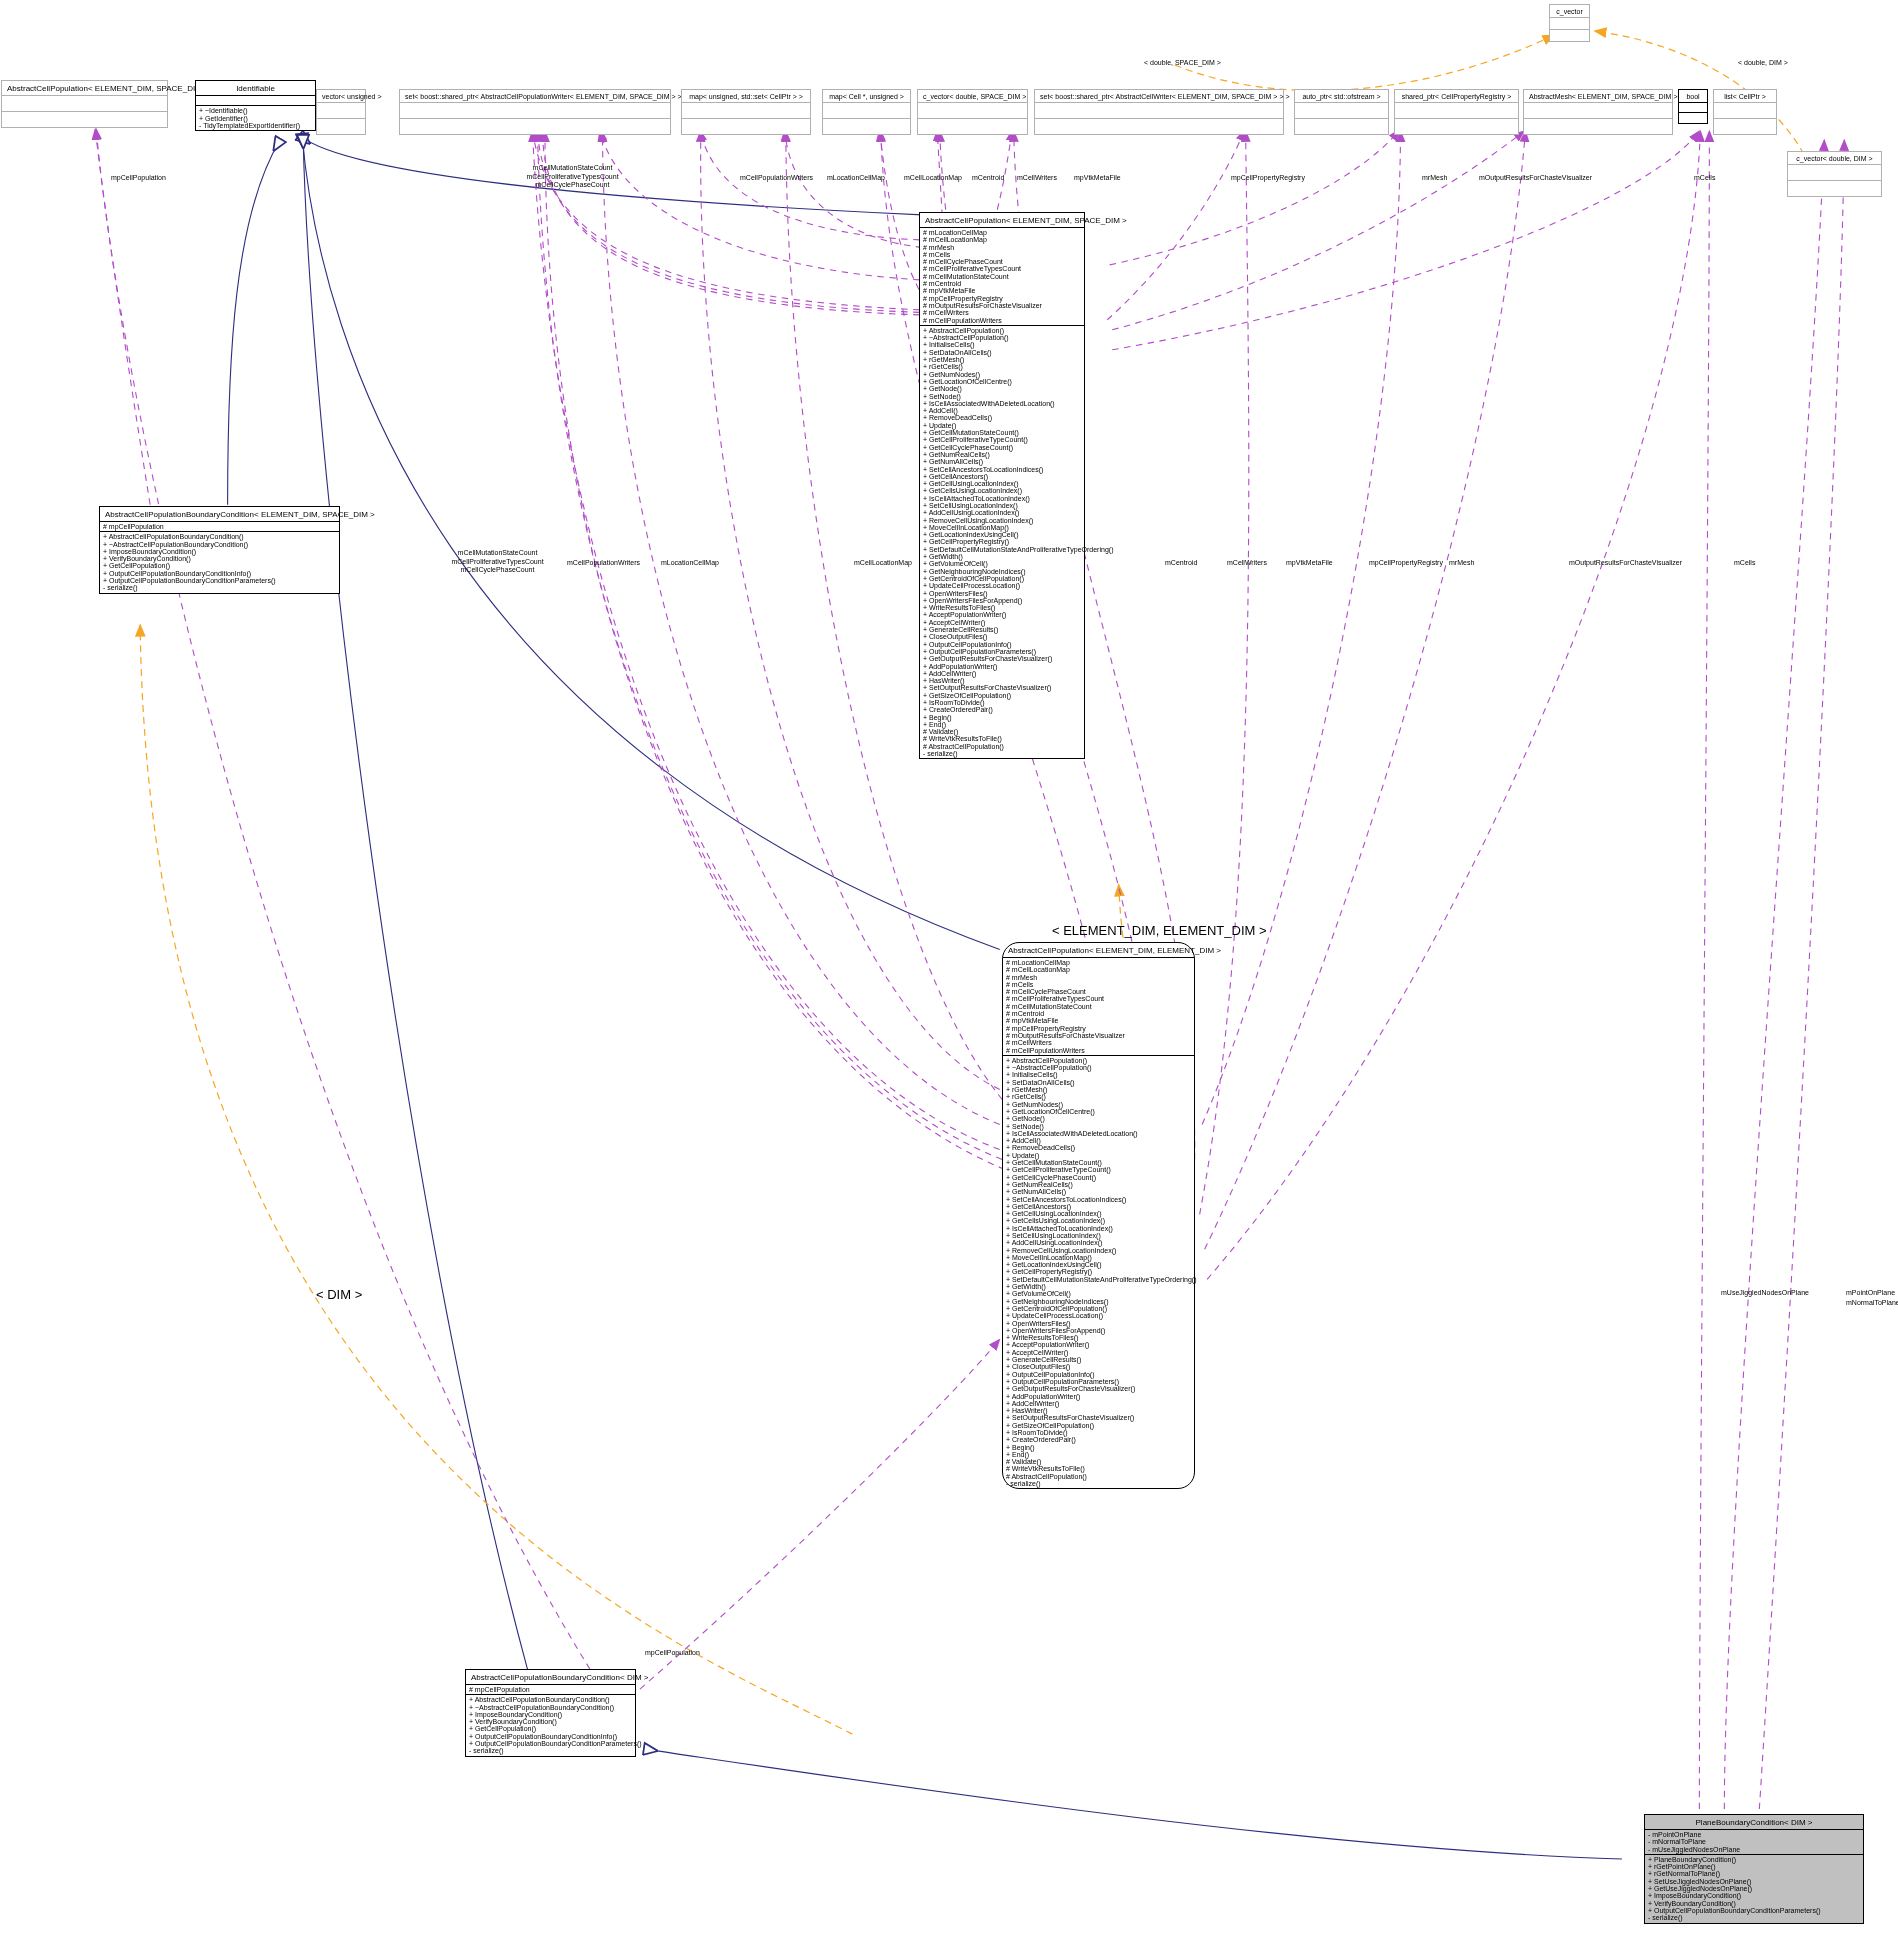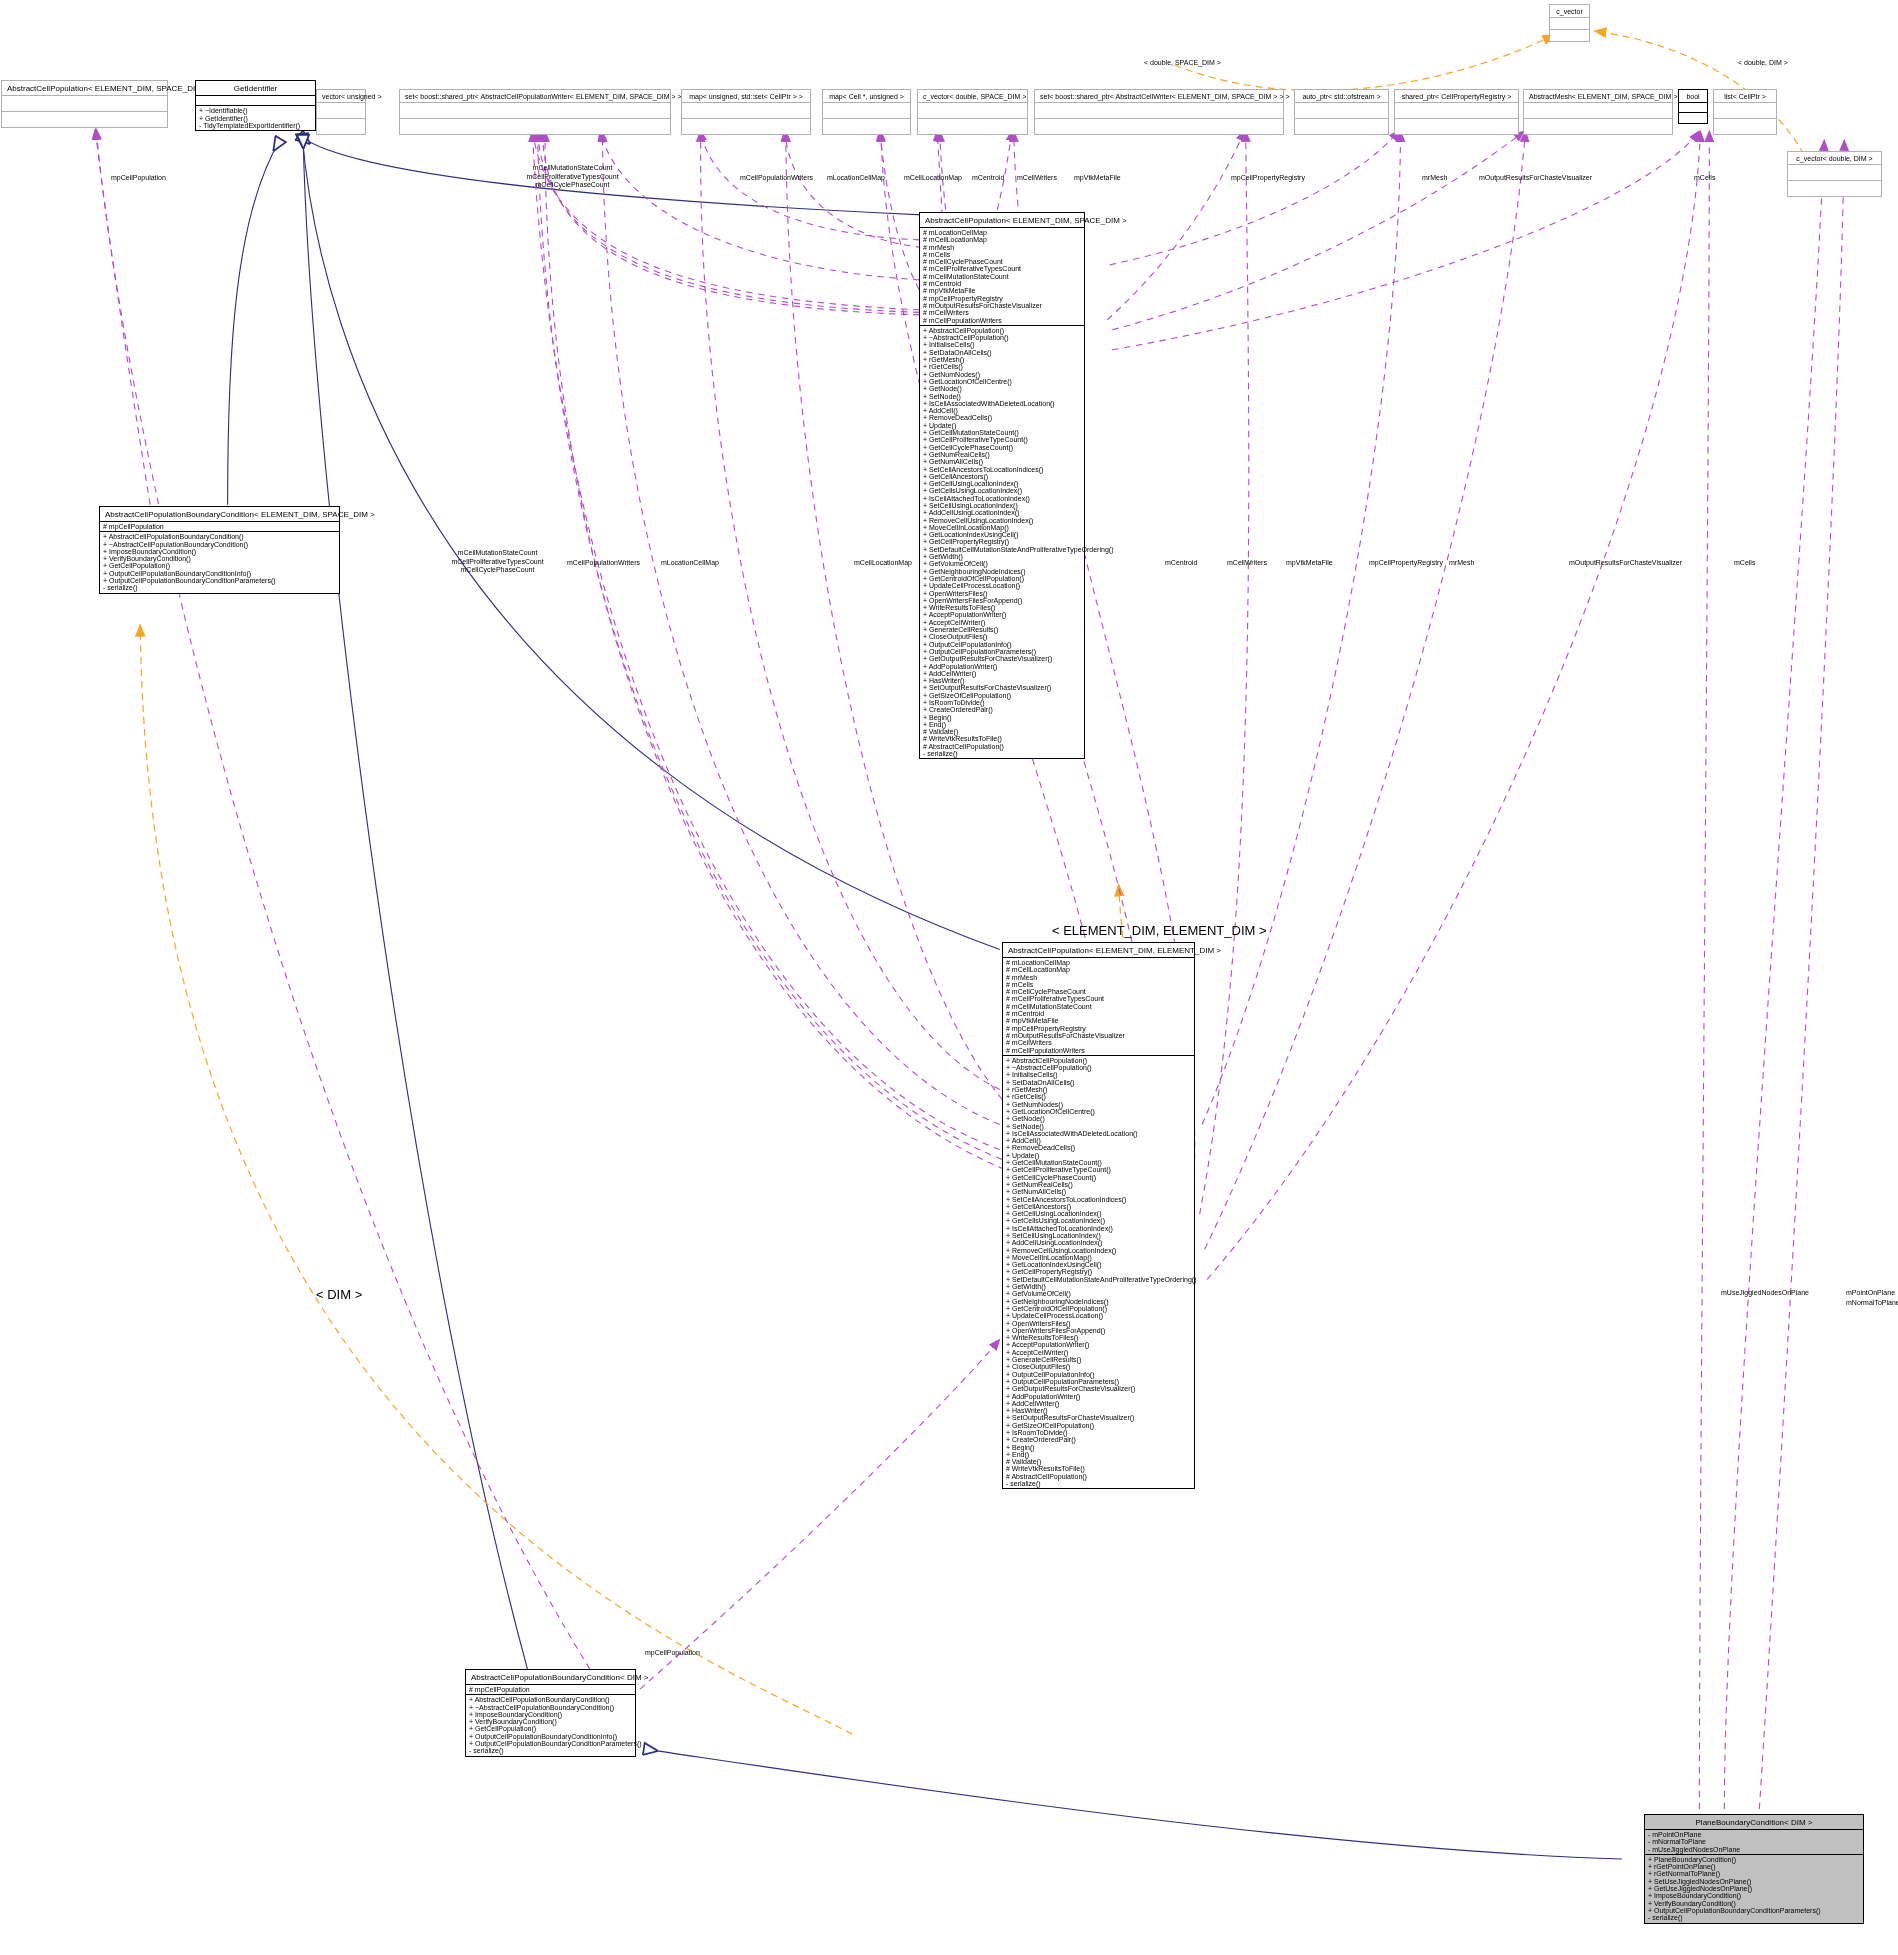--- a/index.html
+++ b/index.html
@@ -128,21 +128,21 @@
 
   <div class="node tnode" style="left:1px;top:80px;width:167px;">
     <div class="title">AbstractCellPopulation&lt; ELEMENT_DIM, SPACE_DIM &gt; *</div>
     <div class="sep"></div>
       <div class="empty"></div>
       <div class="sep"></div>
       <div class="empty"></div>
   </div>
 
   <div class="node cnode" style="left:195px;top:80px;width:121px;">
-    <div class="title">GetIdentifier</div>
+    <div class="title">Identifiable</div>
     <div class="attrs">
         <div class="row">&nbsp;</div>
       </div>
     <div class="ops">
       <div class="row">+ ~Identifiable()</div>
       <div class="row">+ GetIdentifier()</div>
       <div class="row">- TidyTemplatedExportIdentifier()</div>
     </div>
   </div>
 
@@ -342,21 +342,21 @@
         <div class="row">+ CreateOrderedPair()</div>
         <div class="row">+ Begin()</div>
         <div class="row">+ End()</div>
         <div class="row"># Validate()</div>
         <div class="row"># WriteVtkResultsToFile()</div>
         <div class="row"># AbstractCellPopulation()</div>
         <div class="row">- serialize()</div>
       </div>
   </div>
 
-  <div class="node cnode" style="left:1002px;top:942px;width:193px;">
+  <div class="node cnode" style="left:1002px;top:942px;width:193px;border-radius:17px;">
     <div class="title">AbstractCellPopulation&lt; ELEMENT_DIM, ELEMENT_DIM &gt;</div>
     <div class="attrs" id="acp2-attrs">
         <div class="row"># mLocationCellMap</div>
         <div class="row"># mCellLocationMap</div>
         <div class="row"># mrMesh</div>
         <div class="row"># mCells</div>
         <div class="row"># mCellCyclePhaseCount</div>
         <div class="row"># mCellProliferativeTypesCount</div>
         <div class="row"># mCellMutationStateCount</div>
         <div class="row"># mCentroid</div>

